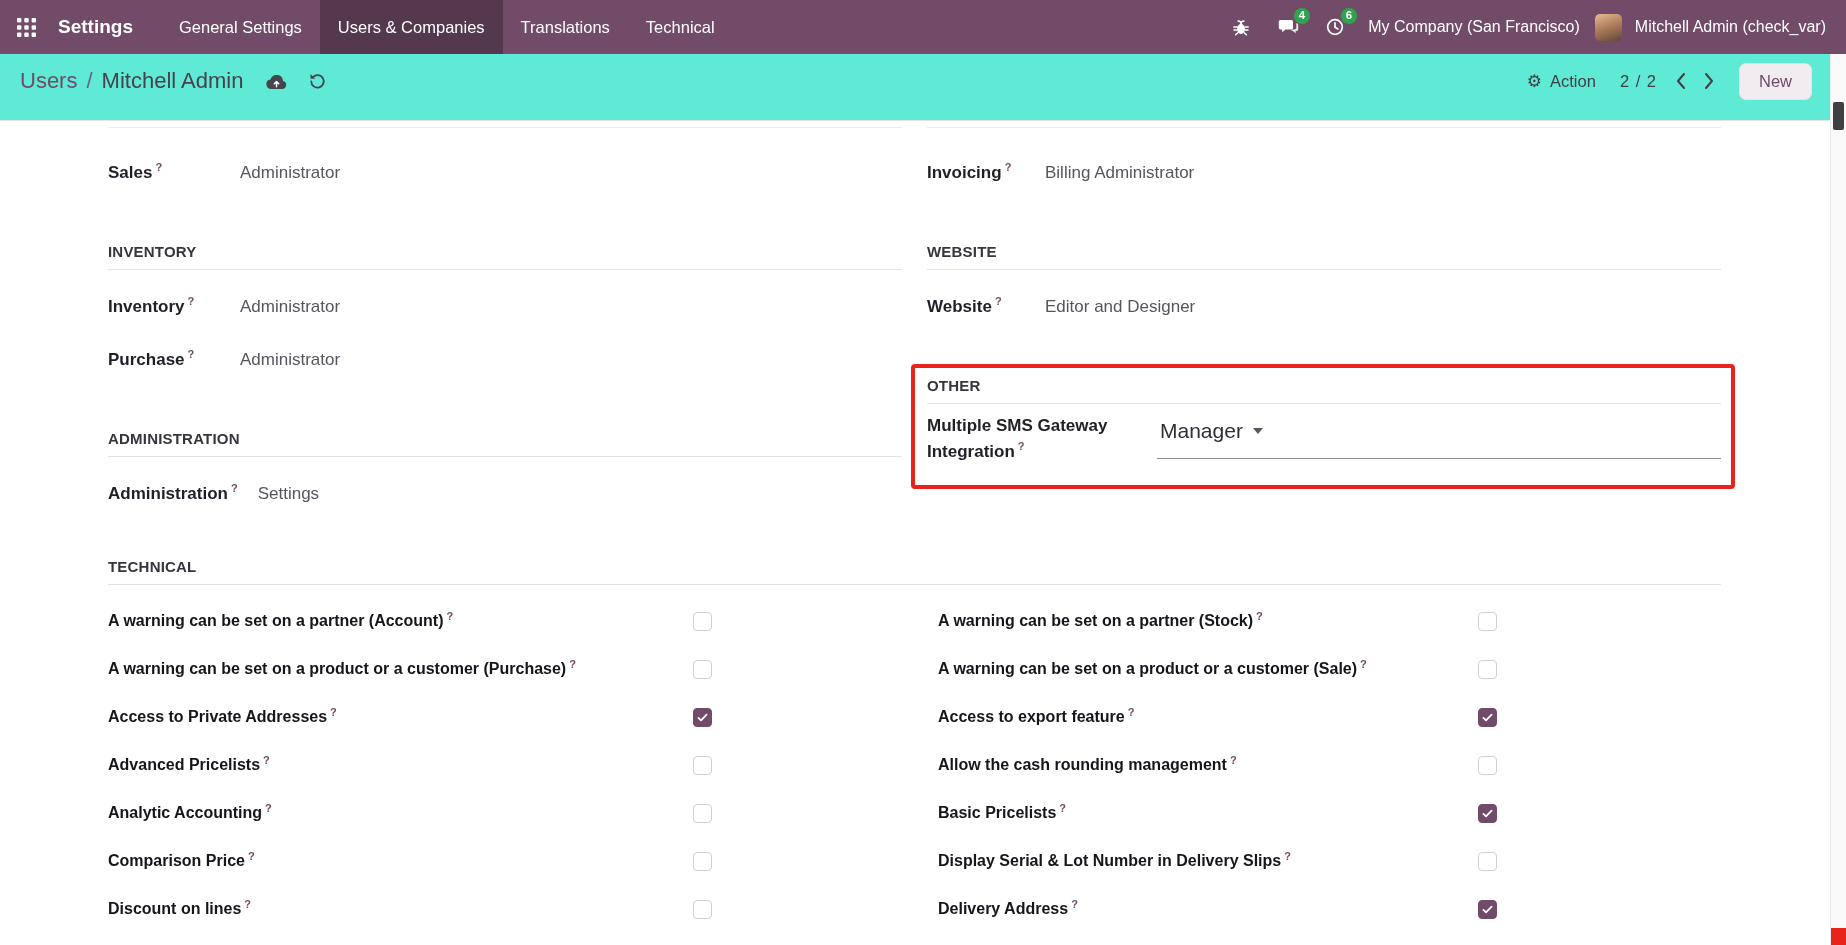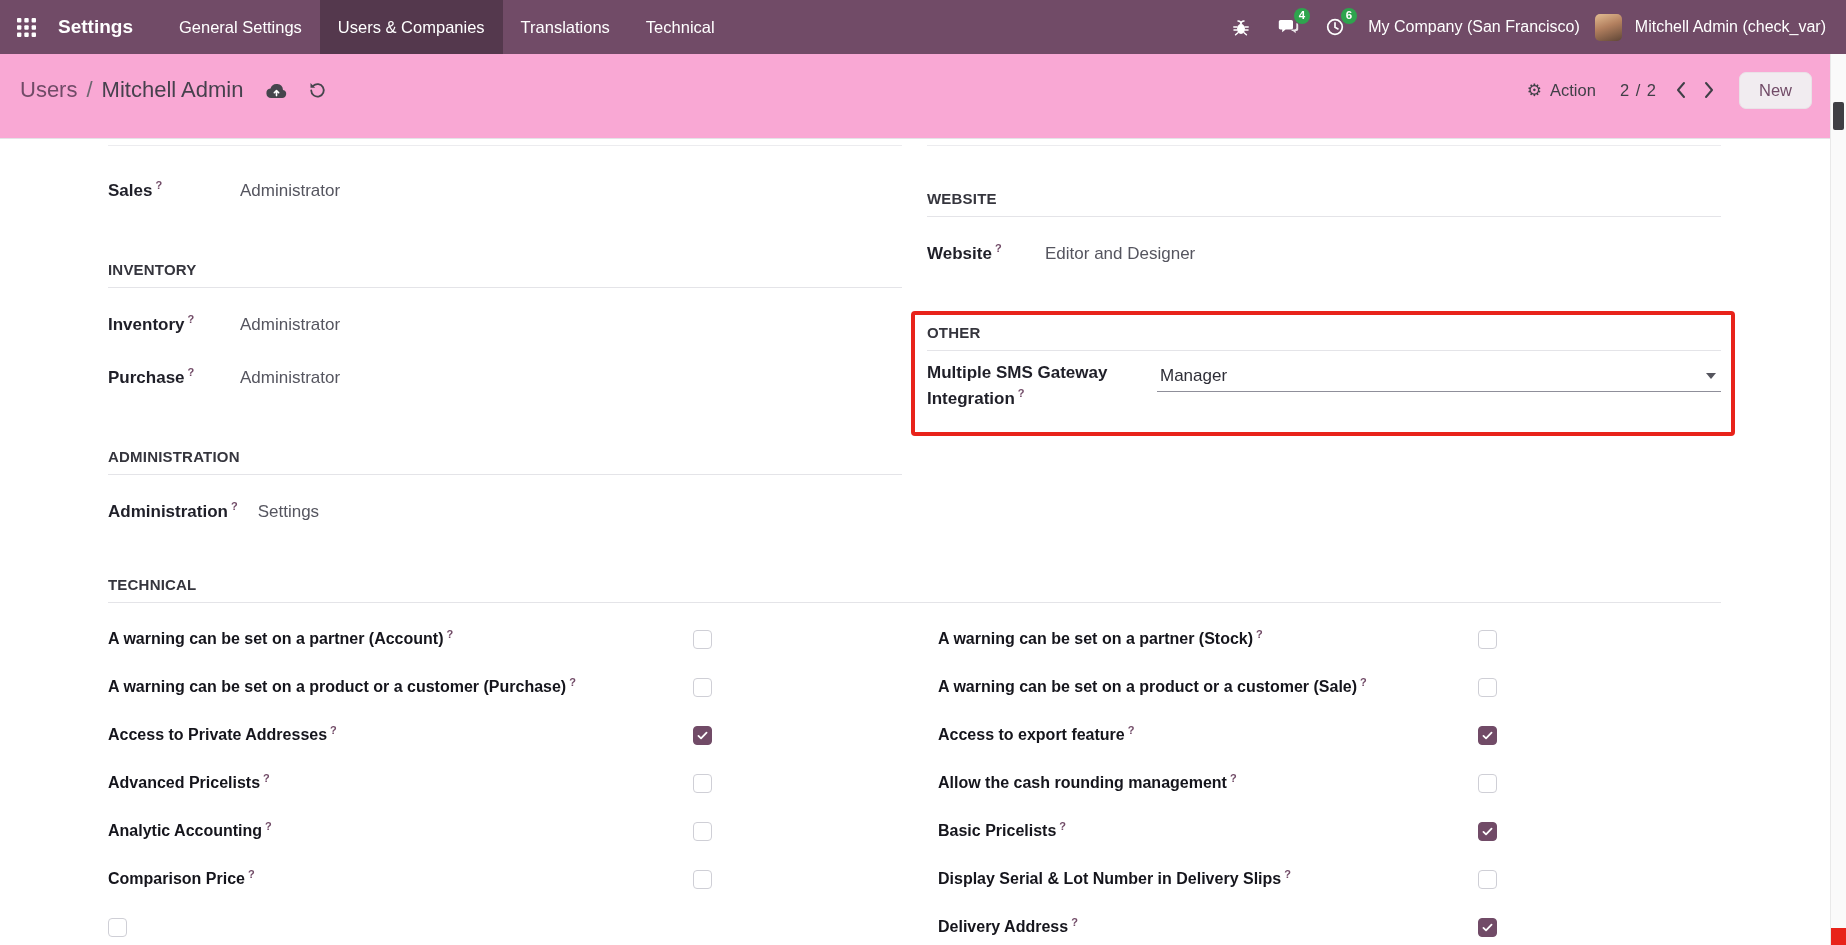--- a/index.html
+++ b/index.html
@@ -25,22 +25,22 @@
   .systray{margin-left:auto;display:flex;align-items:center;gap:11px}
   .tray-icon{position:relative;width:36px;height:36px;display:flex;align-items:center;justify-content:center;cursor:pointer}
   .badge{position:absolute;top:-1px;right:-4px;background:var(--badge);color:#fff;
     font-size:11.5px;font-weight:700;padding:2px 5px;border-radius:9px;line-height:1}
   .company,.username{font-size:16px;padding:0 4px;cursor:pointer;white-space:nowrap}
   .user-chip{display:flex;align-items:center;gap:9px;cursor:pointer}
   .avatar{width:27px;height:27px;border-radius:5px;flex:none;
     background:linear-gradient(160deg,#e3bd93 0%,#b3805f 45%,#5f4636 100%)}
 
   
-  .control-panel{height:85px;display:flex;align-items:center;justify-content:space-between;
-    padding:0 34px 12px 20px;border-bottom:1px solid var(--line);background:#f9a8d4}
+  .control-panel{height:67px;display:flex;align-items:center;justify-content:space-between;
+    padding:0 34px 12px 20px;border-bottom:1px solid var(--line);background:#5eead4}
   .cp-left{display:flex;align-items:center;gap:18px}
   .breadcrumb{display:flex;align-items:baseline;gap:9px;font-size:22px}
   .crumb-root{color:var(--accent);cursor:pointer}
   .crumb-sep{color:#6d6670}
   .crumb-current{color:#46414d}
   .dirty-icons{display:flex;align-items:center;gap:20px;margin-left:4px}
   .icon-btn{display:flex;align-items:center;justify-content:center;cursor:pointer;background:none;border:none}
   .cp-right{display:flex;align-items:center;gap:24px;font-size:16.5px;color:#3f3f46}
   .action-btn{display:flex;align-items:center;gap:8px;cursor:pointer;font-weight:500}
   .gear{font-size:17px;line-height:1}
@@ -62,23 +62,23 @@
   .field-value{font-size:17px;color:var(--value);cursor:pointer}
   .help{color:var(--accent);font-size:11px;font-weight:700;margin-left:3px;cursor:pointer}
 
   .section{margin-top:44px}
   .section-title{font-size:15px;font-weight:700;color:#35353d;letter-spacing:.2px;
     padding-bottom:9px;border-bottom:1px solid var(--line);margin-bottom:10px}
 
   
   .field-row.sms{align-items:flex-start;margin-top:6px}
   .field-label.wrap{max-width:210px;min-width:210px}
-  .dropdown{flex:1;display:flex;align-items:center;justify-content:space-between;
-    border-bottom:1px solid #8f8f9a;padding:3px 5px 5px 3px;margin-top:2px;
-    font-size:17px;color:#2e2e37;cursor:pointer}
+  .dropdown{flex:1;display:flex;align-items:center;
+    border-bottom:1px solid #8f8f9a;padding:3px 5px 15px 3px;margin-top:2px;
+    font-size:21px;color:#2e2e37;cursor:pointer}
   .caret{width:0;height:0;border-left:5.5px solid transparent;border-right:5.5px solid transparent;
     border-top:6.5px solid #55555e;margin-left:10px}
 
   
   .annot-wrap{position:relative}
   .red-box{position:absolute;left:-16px;right:-14px;top:-13px;bottom:-22px;
     border:4px solid var(--red);border-radius:4px;pointer-events:none;z-index:3}
 
   
   .tech-section{margin-top:38px}
@@ -226,20 +226,24 @@
         <div class="field-row">
           <span class="field-label"><b>Administration</b><sup class="help">?</sup></span>
           <span class="field-value">Settings</span>
         </div>
       </div>
     </div>
 
     <div class="col col-right">
       <div class="hairline"></div>
 
+      <div class="field-row top-field">
+        <span class="field-label"><b>Invoicing</b><sup class="help">?</sup></span>
+        <span class="field-value">Billing Administrator</span>
+      </div>
 
       <div class="section">
         <div class="section-title">WEBSITE</div>
         <div class="field-row">
           <span class="field-label"><b>Website</b><sup class="help">?</sup></span>
           <span class="field-value">Editor and Designer</span>
         </div>
       </div>
 
       <div class="section annot-wrap">
@@ -282,20 +286,21 @@
           </div>
           <div class="tech-row">
             <span class="tech-label"><span>Analytic Accounting</span><sup class="help">?</sup></span>
             <span class="checkbox"></span>
           </div>
           <div class="tech-row">
             <span class="tech-label"><span>Comparison Price</span><sup class="help">?</sup></span>
             <span class="checkbox"></span>
           </div>
           <div class="tech-row">
+            <span class="tech-label"><span>Discount on lines</span><sup class="help">?</sup></span>
             <span class="checkbox"></span>
           </div>
         </div>
       <div class="tech-col right">
           <div class="tech-row">
             <span class="tech-label"><span>A warning can be set on a partner (Stock)</span><sup class="help">?</sup></span>
             <span class="checkbox"></span>
           </div>
           <div class="tech-row">
             <span class="tech-label"><span>A warning can be set on a product or a customer (Sale)</span><sup class="help">?</sup></span>

